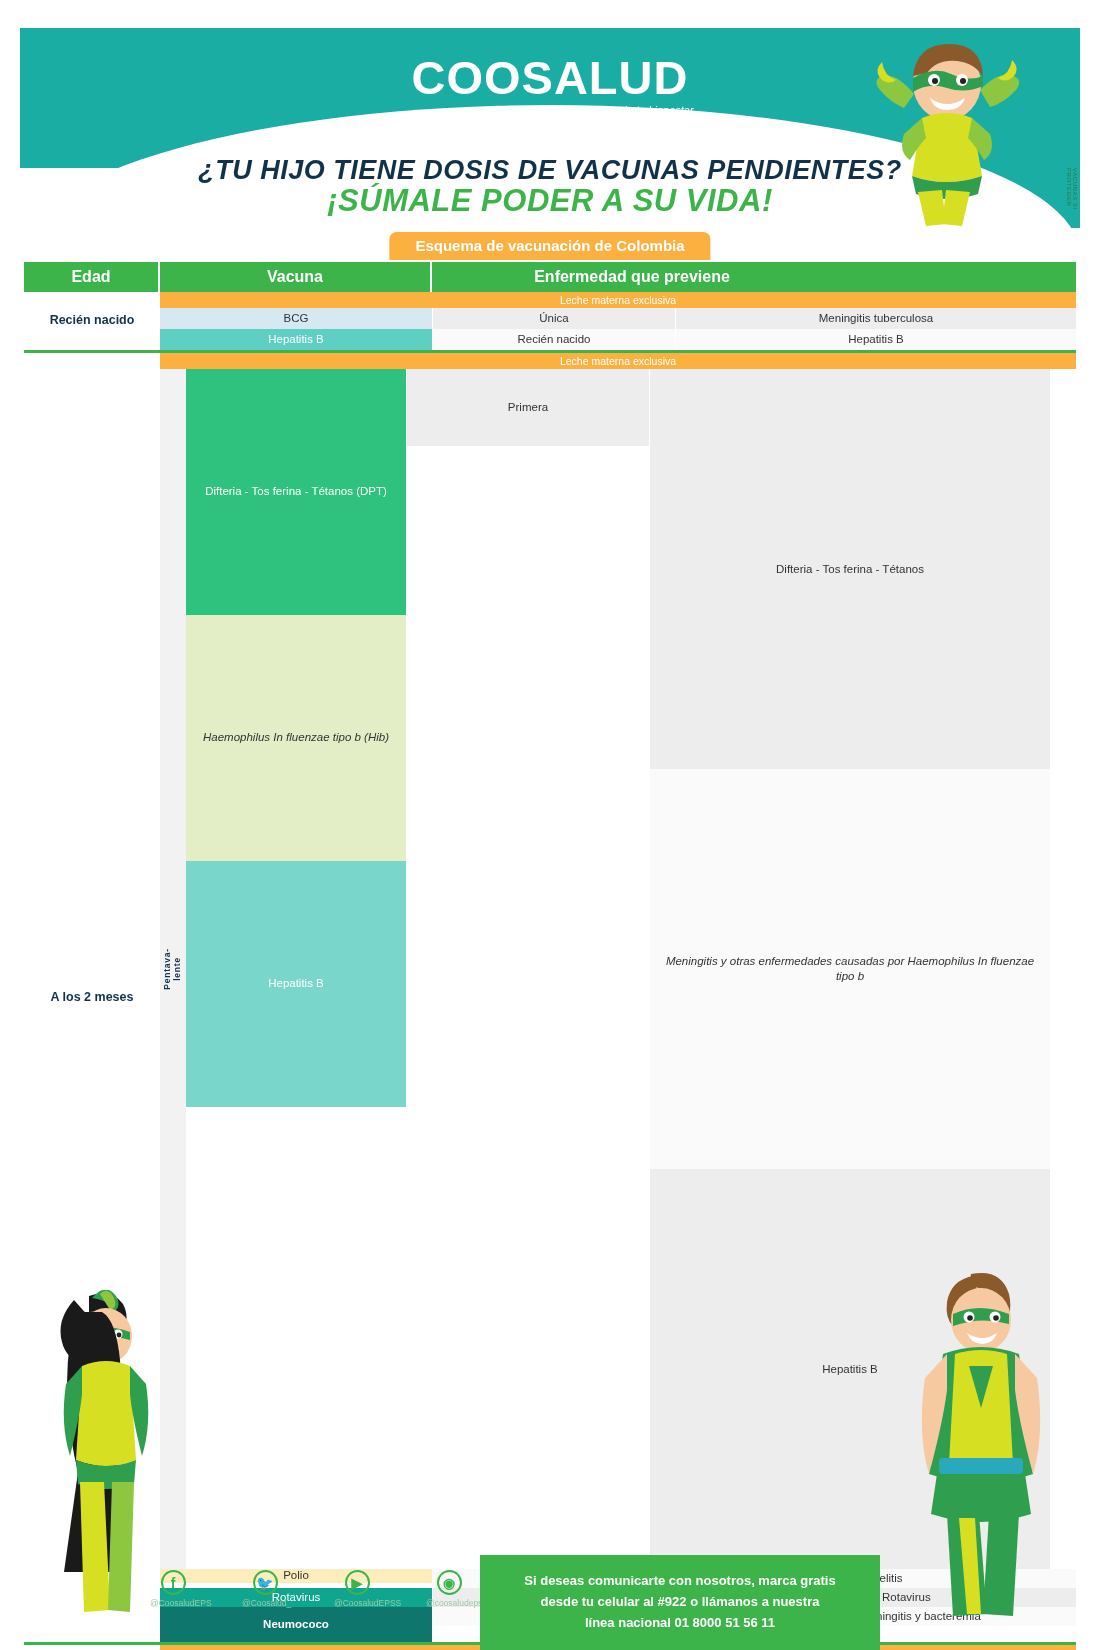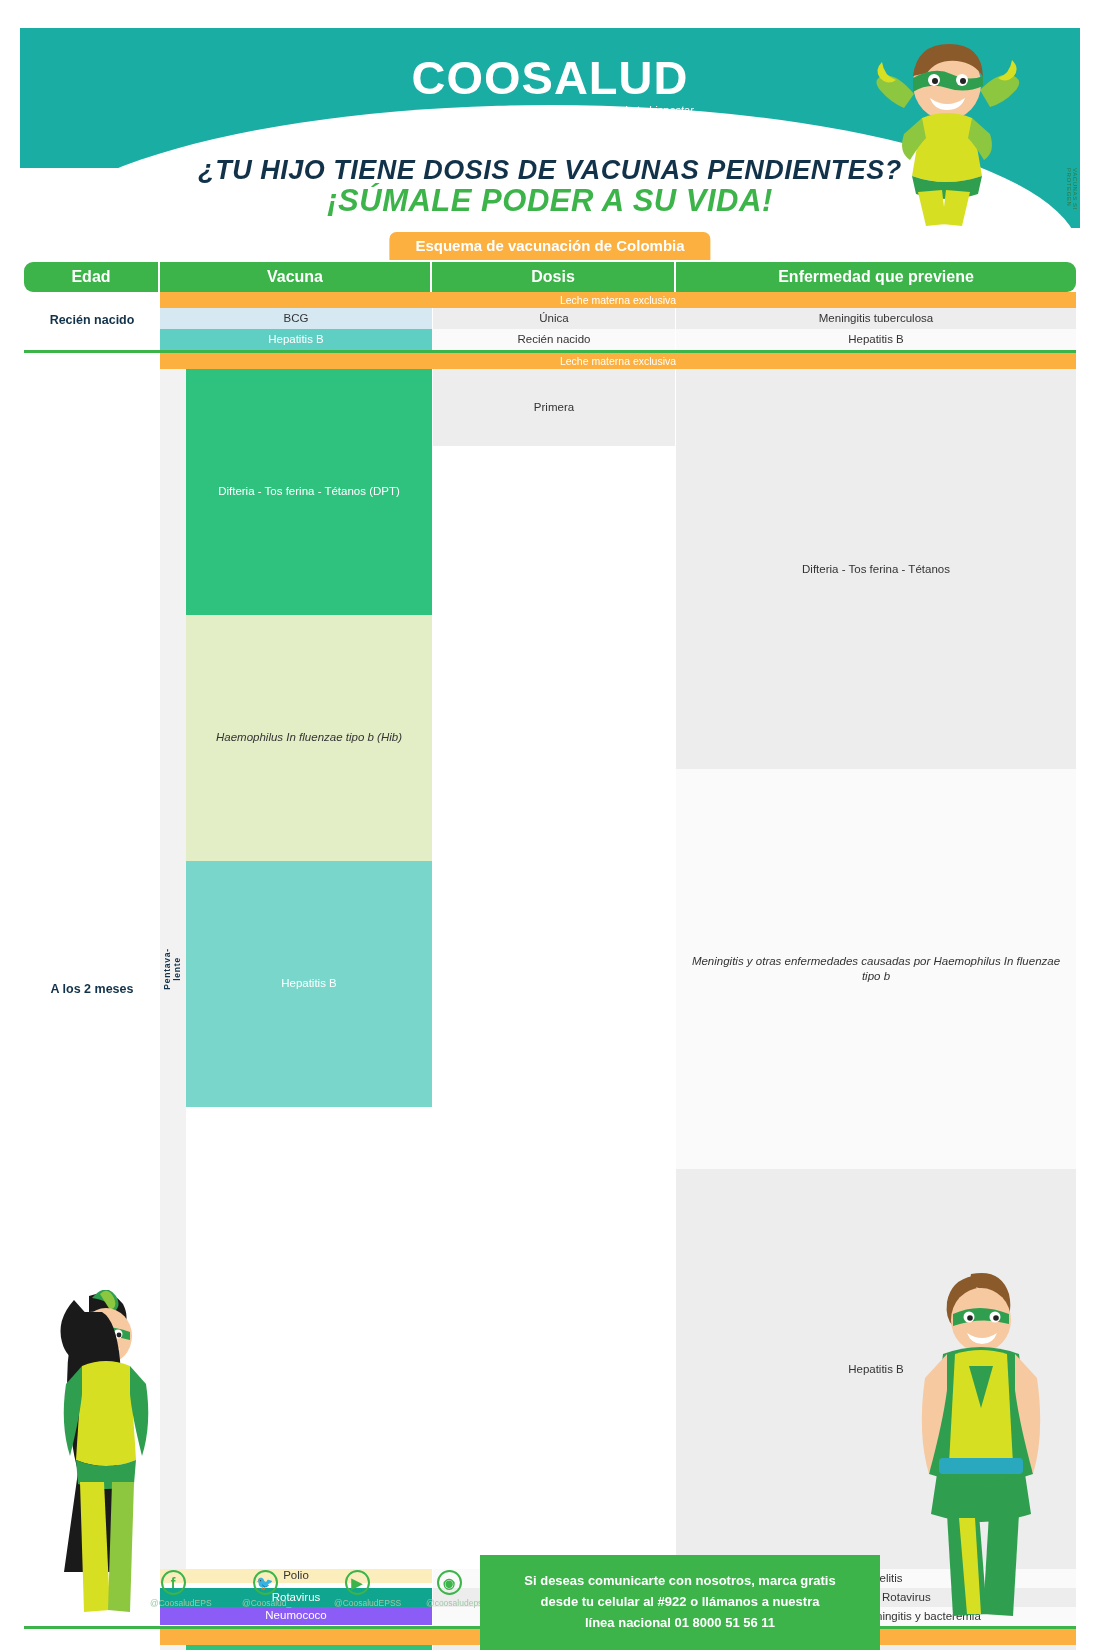--- a/index.html
+++ b/index.html
@@ -58,21 +58,21 @@
     position:absolute; right:58px; top:32px; width:190px; height:195px; z-index:8;
   }
   .vert-cred {
     position:absolute; right:22px; top:168px; z-index:9;
     font-size:6px; color:#2c7a45; letter-spacing:0.6px;
     writing-mode:vertical-rl; text-orientation:mixed;
   }
 
   
   .table { position:absolute; left:24px; top:262px; width:1052px; }
-  .hdr-row { display:flex; height:30px; background:#3cb44a;border-radius:9px; }
+  .hdr-row { display:flex; height:30px; background:#3cb44a; }
   .hdr-cell {
     color:#ffffff; font-size:16px; font-weight:bold; display:flex;
     align-items:center; justify-content:center;
     border-right:2px solid #ffffff;
   }
   .c-age   { width:136px; flex:0 0 136px; }
   .c-vac   { width:272px; flex:0 0 272px; }
   .c-dose  { width:244px; flex:0 0 244px; }
   .c-dis   { width:400px; flex:0 0 400px; border-right:none !important; }
 
@@ -98,21 +98,21 @@
   .pentalabel {
     writing-mode:vertical-rl; transform:rotate(180deg);
     font-size:8.5px; font-weight:bold; color:#12324a;
     letter-spacing:0.8px; line-height:1.15; text-align:center;
   }
   .vaccell {
     display:flex; align-items:center; justify-content:center; text-align:center;
     font-size:11.5px; line-height:1.2; padding:3px 4px;
   }
   .vaccell.wide   { width:272px; flex:0 0 272px; }
-  .vaccell.narrow { width:246px; flex:0 0 246px; }
+  .vaccell.narrow { width:220px; flex:0 0 246px; }
   .dosecell {
     width:244px; flex:0 0 244px;
     display:flex; align-items:center; justify-content:center; text-align:center;
     font-size:11.5px; color:#333; line-height:1.35; padding:3px 6px;
     border-left:1px solid #ffffff; border-right:1px solid #ffffff;
   }
   .discell {
     width:400px; flex:0 0 400px;
     display:flex; align-items:center; justify-content:center; text-align:center;
     font-size:11.5px; color:#333; line-height:1.3; padding:3px 6px;
@@ -176,21 +176,20 @@
 
   <div class="q-line">¿TU HIJO TIENE DOSIS DE VACUNAS PENDIENTES?</div>
   <div class="s-line">¡SÚMALE PODER A SU VIDA!</div>
   <div class="subtitle-pill">Esquema de vacunación de Colombia</div>
 </div>
 
 <div class="table" id="schedule-table">
   <div class="hdr-row">
     <div class="hdr-cell c-age">Edad</div>
     <div class="hdr-cell c-vac">Vacuna</div>
-    <div class="hdr-cell c-dose">Dosis</div>
     <div class="hdr-cell c-dis">Enfermedad que previene</div>
   </div>
   <div id="group-host">
       <div class="group">
         <div class="agecell" style="white-space: pre-line;">Recién nacido</div>
         <div class="grpbody">
           <div class="bm-bar">Leche materna  exclusiva</div>
           <div class="vrow">
             <div class="vaccell wide" style="background: rgb(214, 233, 242); color: rgb(51, 51, 51); height: 21px;">BCG</div>
             <div class="dosecell bg-gray" style="height: 21px; white-space: pre-line;">Única</div>
@@ -228,21 +227,21 @@
             <div class="vaccell wide" style="background: rgb(251, 238, 188); color: rgb(51, 51, 51); height: 14px;">Polio</div>
             <div class="dosecell bg-white" style="height: 19px; white-space: pre-line;">Primera</div>
             <div class="discell bg-white" style="height: 19px;">oliomielitis</div>
           </div>
           <div class="vrow">
             <div class="vaccell wide" style="background: rgb(15, 165, 143); color: rgb(255, 255, 255); height: 19px;">Rotavirus</div>
             <div class="dosecell bg-gray" style="height: 19px; white-space: pre-line;">Primera</div>
             <div class="discell bg-gray" style="height: 19px;">Diarrea por Rotavirus</div>
           </div>
           <div class="vrow">
-            <div class="vaccell wide" style="background: #8b5cf6; color: rgb(255, 255, 255); height: 18px;">Neumococo</div>
+            <div class="vaccell wide" style="background: #0f766e; color: rgb(255, 255, 255); height: 35px; font-weight: bold;">Neumococo</div>
             <div class="dosecell bg-white" style="height: 19px; white-space: pre-line;">Primera</div>
             <div class="discell bg-white" style="height: 19px;">Neumonia, otitis, meningitis y bacteremia</div>
           </div>
         </div>
       </div>
       <div class="group">
         <div class="agecell" style="white-space: pre-line;">A los 4 meses</div>
         <div class="grpbody">
           <div class="bm-bar">Leche materna  exclusiva</div>
           <div class="vrow">

